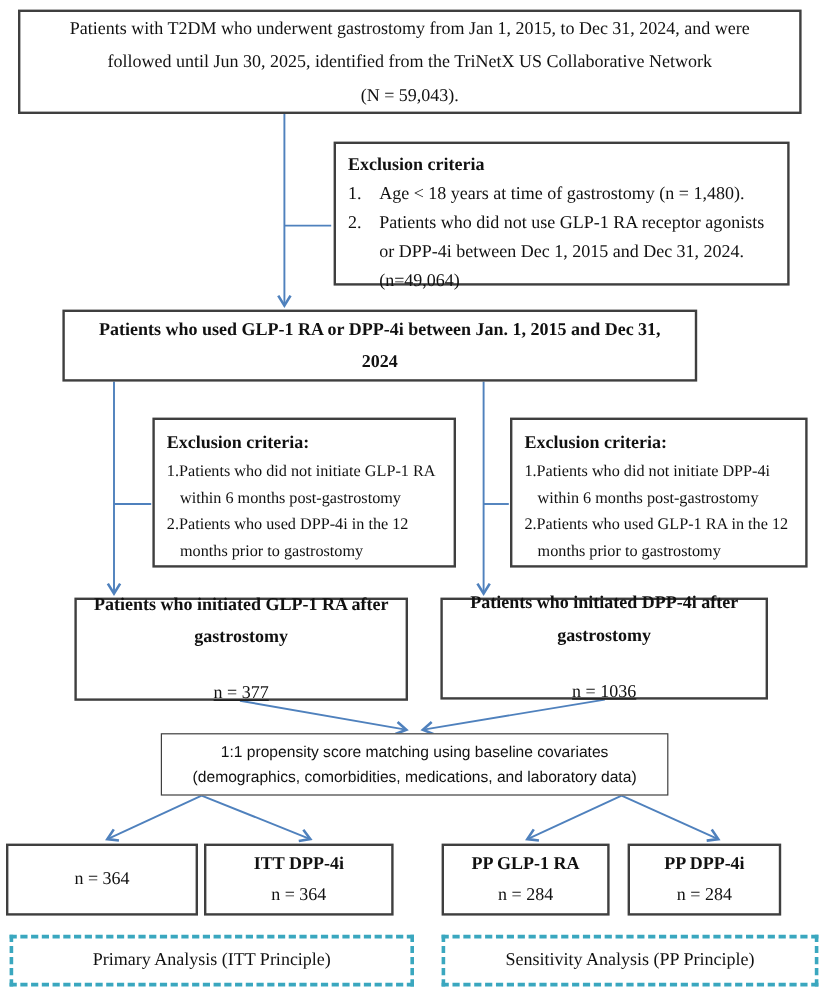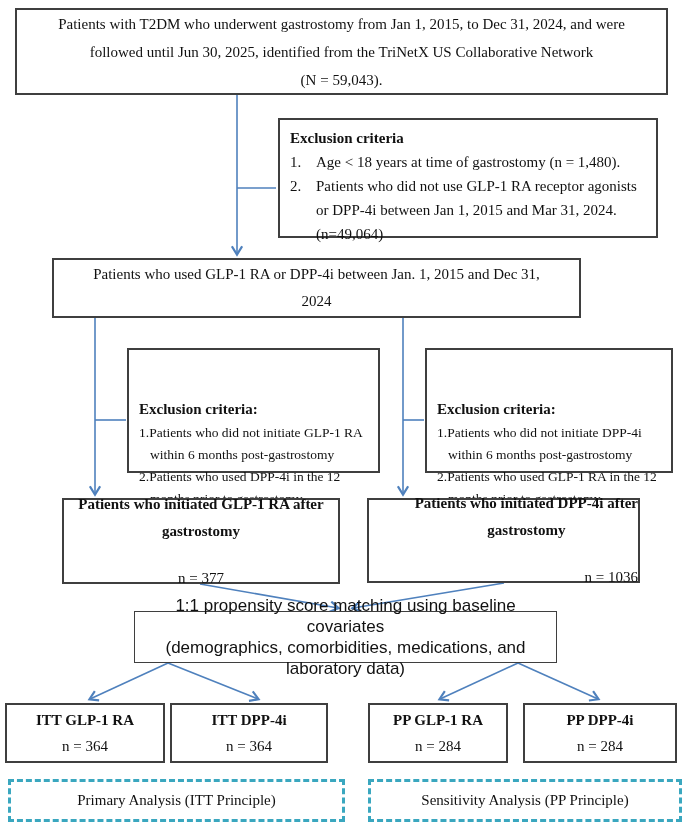--- a/index.html
+++ b/index.html
@@ -12,27 +12,27 @@
     position:absolute;background:#ffffff;border:2px solid #3f3f3f;
     box-sizing:border-box;
   }
   .center{display:flex;flex-direction:column;justify-content:center;align-items:center;text-align:center;}
   .topbox{font-size:15px;line-height:28px;}
   .bold{font-weight:bold;}
   .exclTop{font-size:15px;line-height:24px;padding:6px 8px 20px 10px;}
   .exclTop .item{display:flex;}
   .exclTop .marker{width:26px;flex:0 0 26px;}
   .exclTop .itxt{flex:1;}
-  .cohort{font-size:15px;font-weight:normal;line-height:27px;}
+  .cohort{font-size:15px;font-weight:bold;line-height:27px;justify-content:flex-end;}
   .exclSide{font-size:13.5px;line-height:22px;padding:8px 4px 4px 10px;}
-  .exclSide .hd{font-size:15px;font-weight:bold;margin-bottom:2px;margin-top:40px;}
+  .exclSide .hd{font-size:15px;font-weight:bold;margin-bottom:2px;}
   .exclSide .item{padding-left:11px;text-indent:-11px;}
   .initbox{font-size:15px;line-height:27px;gap:20px;}
-  .initbox .nline{font-weight:normal;}
-  .psm{font-family:"Liberation Sans","DejaVu Sans",sans-serif;font-size:17px;line-height:21px;}
+  .initbox .nline{font-weight:normal;text-decoration:underline;}
+  .psm{font-family:"Liberation Sans","DejaVu Sans",sans-serif;font-size:13px;line-height:21px;}
   .outcome{font-size:15px;line-height:26px;}
   .dashedbox{
     position:absolute;background:#ffffff;border:3px dashed #3aa7bf;
     box-sizing:border-box;font-size:15px;font-weight:normal;
   }
 </style>
 </head>
 <body>
 
 <div id="stage">
@@ -68,21 +68,21 @@
   </div>
 
   <div class="box exclTop" style="left:278px;top:118px;width:380px;height:120px;">
     <div class="bold">Exclusion criteria</div>
     <div class="item">
       <span class="marker">1.</span>
       <span class="itxt">Age &lt; 18 years at time of gastrostomy (n = 1,480).</span>
     </div>
     <div class="item">
       <span class="marker">2.</span>
-      <span class="itxt">Patients who did not use GLP-1 RA receptor agonists or DPP-4i between Jan 1, 2015 and Mar 31, 2024. (n=49,064)</span>
+      <span class="itxt">Patients who did not use GLP-1 RA receptor agonists or DPP-4i between Dec 1, 2015 and Dec 31, 2024. (n=49,064)</span>
     </div>
   </div>
 
   <div class="box center cohort" style="left:52px;top:258px;width:529px;height:60px;">
     <div>Patients who used GLP-1 RA or DPP-4i between Jan. 1, 2015 and Dec 31,<br>2024</div>
   </div>
 
   <div class="box exclSide" style="left:127px;top:348px;width:253px;height:125px;">
     <div class="hd">Exclusion criteria:</div>
     <div class="item">1.Patients who did not initiate GLP-1 RA within 6 months post-gastrostomy</div>
@@ -93,42 +93,41 @@
     <div class="hd">Exclusion criteria:</div>
     <div class="item">1.Patients who did not initiate DPP-4i within 6 months post-gastrostomy</div>
     <div class="item">2.Patients who used GLP-1 RA in the 12 months prior to gastrostomy</div>
   </div>
 
   <div class="box center initbox" style="left:62px;top:498px;width:278px;height:86px;">
     <div class="bold">Patients who initiated GLP-1 RA after<br>gastrostomy</div>
     <div class="nline">n = 377</div>
   </div>
 
-  <div class="box center initbox" style="left:367px;top:498px;width:273px;height:85px;align-items:flex-end;">
+  <div class="box center initbox" style="left:367px;top:498px;width:273px;height:85px;">
     <div class="bold">Patients who initiated DPP-4i after<br>gastrostomy</div>
     <div class="nline">n = 1036</div>
   </div>
 
   <div class="box center psm" style="left:134px;top:611px;width:423px;height:52px;border-width:1.5px;">
     <div>1:1 propensity score matching using baseline covariates<br>(demographics, comorbidities, medications, and laboratory data)</div>
   </div>
 
   <div class="box center outcome" style="left:5px;top:703px;width:160px;height:60px;">
-    <div class="bold">ITT GLP-1 RA</div>
     <div>n = 364</div>
   </div>
   <div class="box center outcome" style="left:170px;top:703px;width:158px;height:60px;">
     <div class="bold">ITT DPP-4i</div>
     <div>n = 364</div>
   </div>
   <div class="box center outcome" style="left:368px;top:703px;width:140px;height:60px;">
     <div class="bold">PP GLP-1 RA</div>
     <div>n = 284</div>
   </div>
-  <div class="box center outcome" style="left:523px;top:703px;width:154px;height:60px;">
+  <div class="box center outcome" style="left:523px;top:703px;width:128px;height:60px;">
     <div class="bold">PP DPP-4i</div>
     <div>n = 284</div>
   </div>
 
   <div class="dashedbox center" style="left:8px;top:779px;width:337px;height:43px;">
     <div>Primary Analysis (ITT Principle)</div>
   </div>
   <div class="dashedbox center" style="left:368px;top:779px;width:314px;height:43px;">
     <div>Sensitivity Analysis (PP Principle)</div>
   </div>

